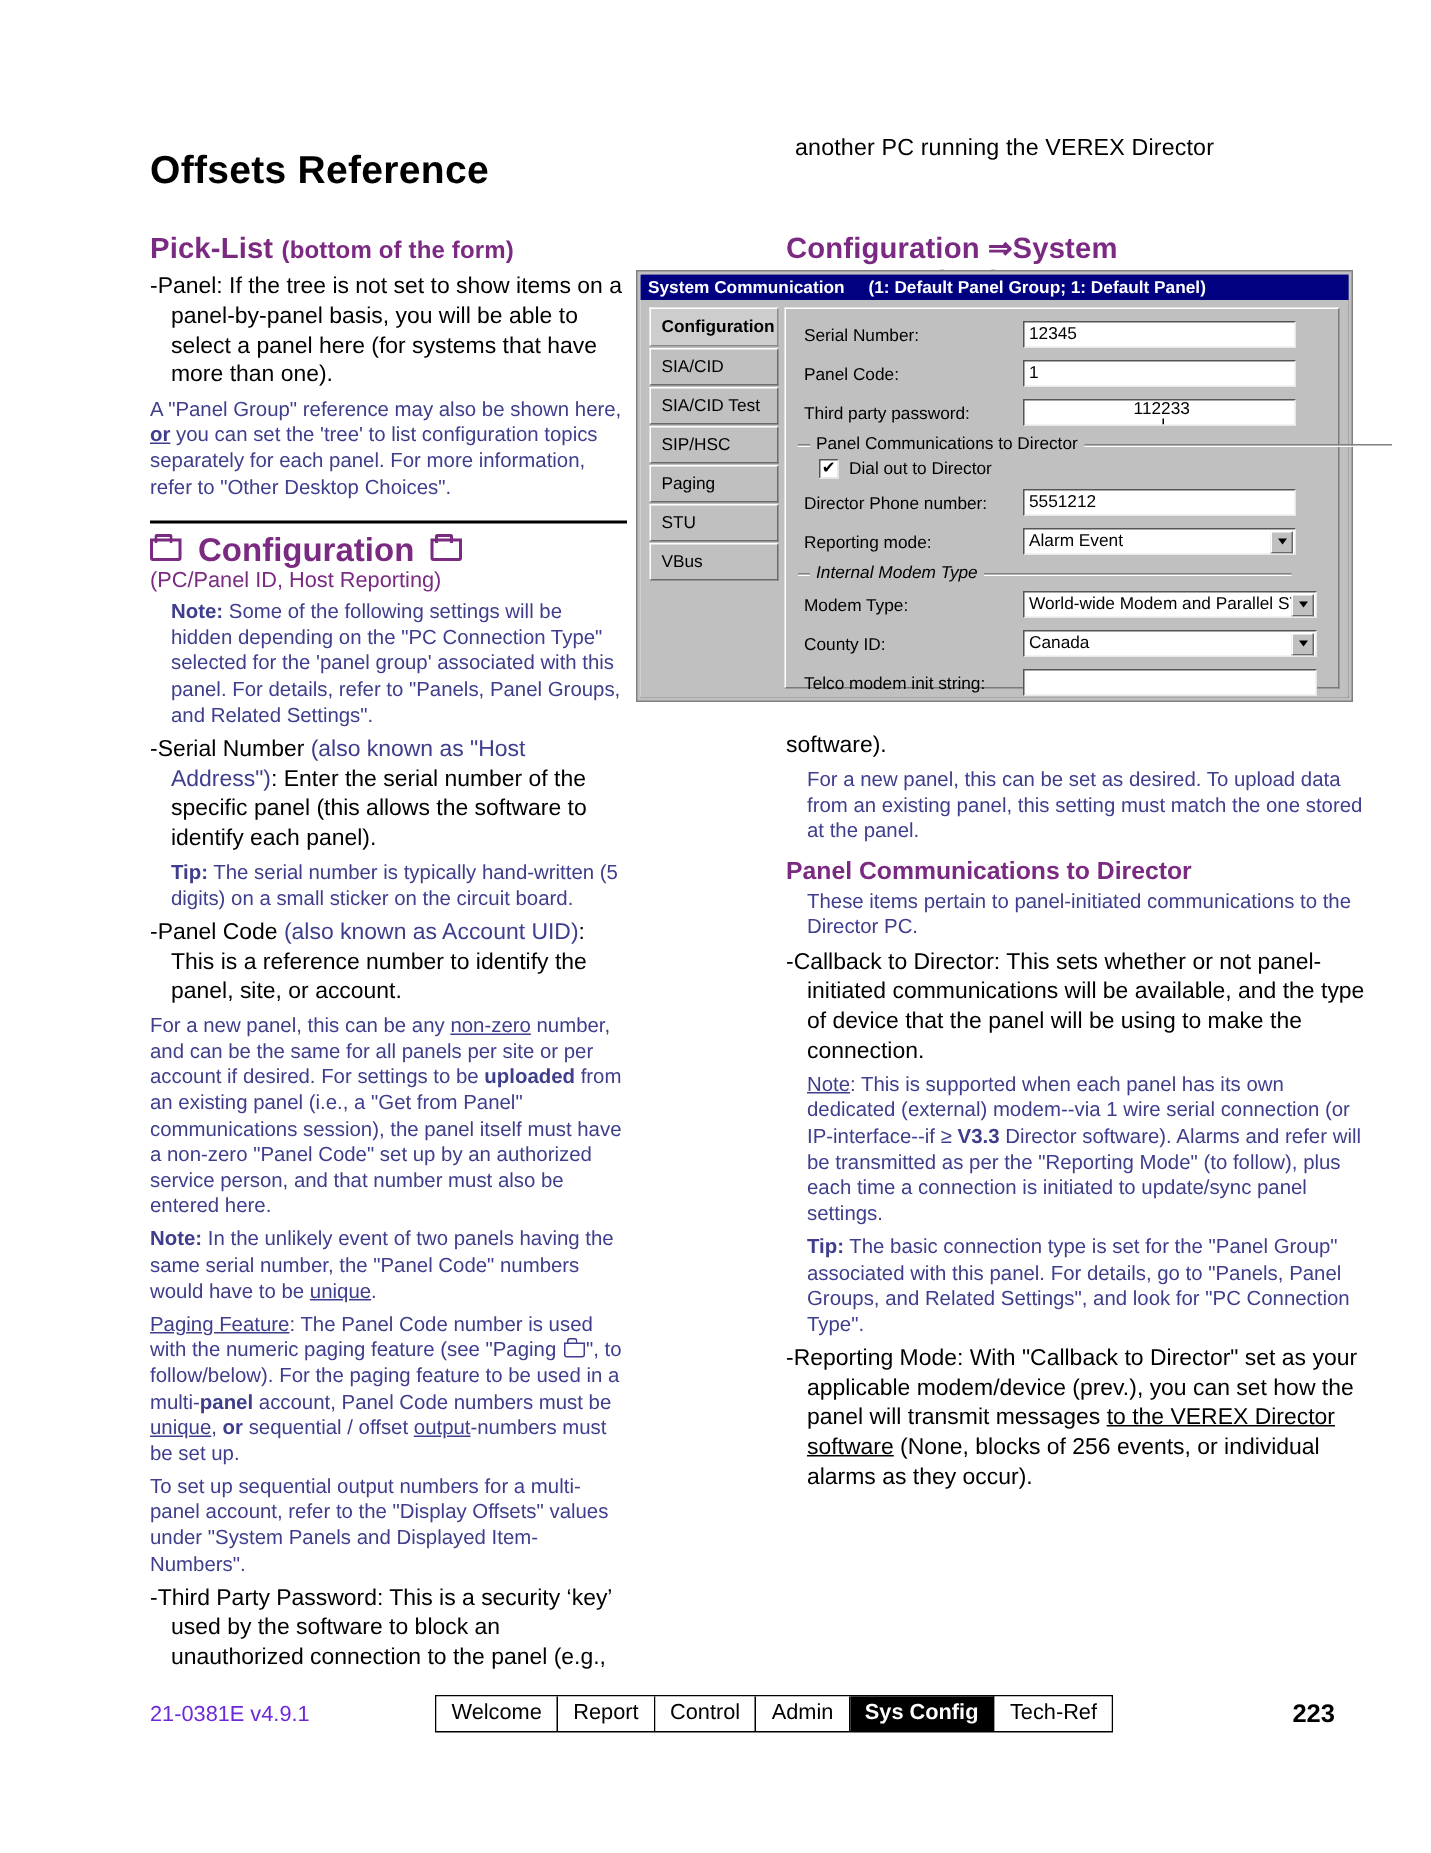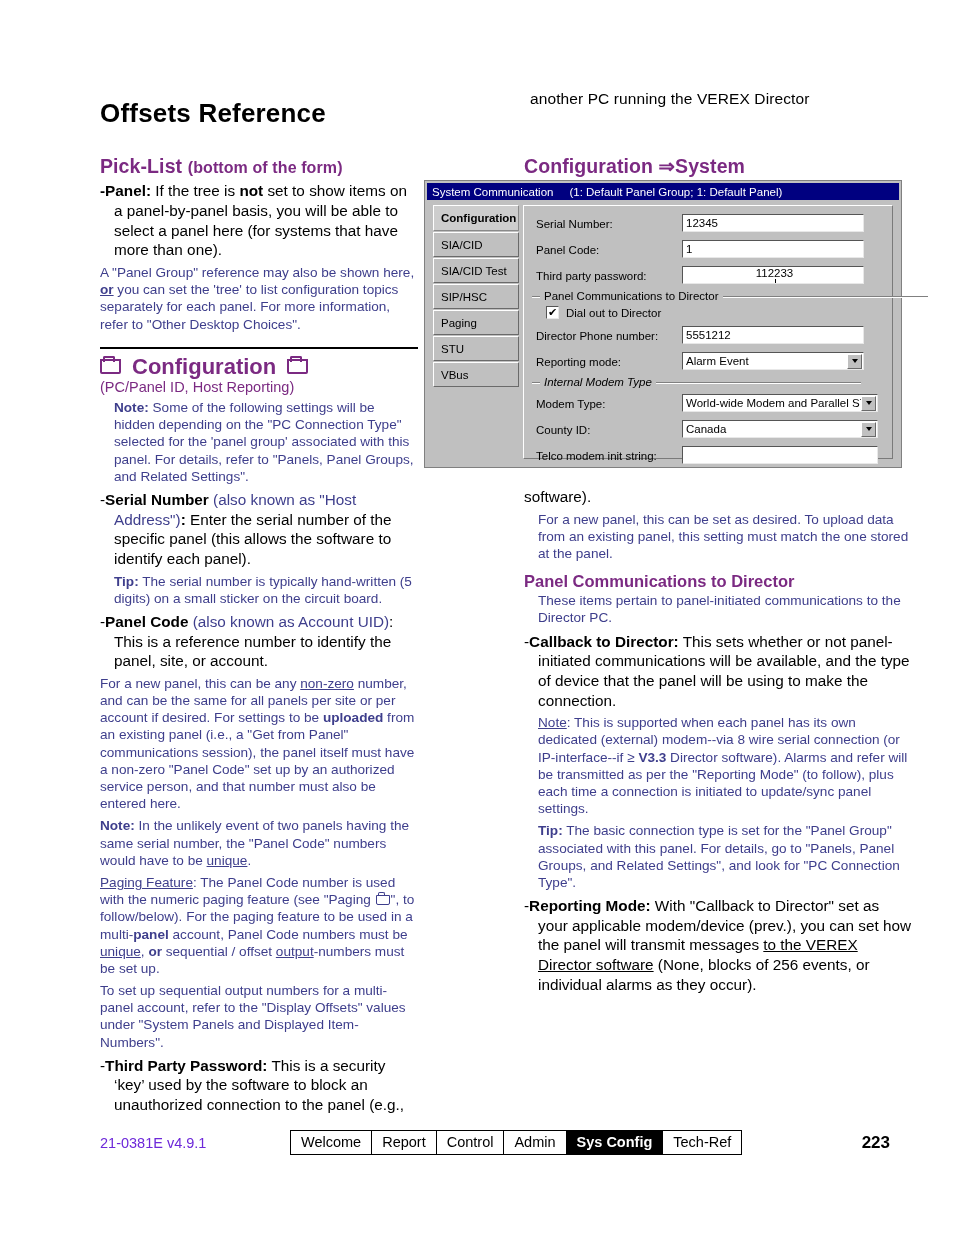--- a/index.html
+++ b/index.html
@@ -84,21 +84,21 @@
     border-width: 1.6px; border-color: #3E3E8C; border-bottom: none;
   }
 
   
   p { margin: 0 0 2px 0; }
   .blk {
     font-size: 15.3px; line-height: 1.285;
     color: #000; margin: 0 0 4px 0;
     padding-left: 14px; text-indent: -14px;
   }
-  .blk b { font-weight: bold; }
+  .blk b { font-weight: normal; }
   .note {
     font-size: 13.6px; line-height: 1.265;
     color: #3E3E8C; margin: 0 0 5px 0;
     padding-left: 14px;
   }
   .note b { font-weight: bold; }
   .note-n { padding-left: 0; }
   .nm { color: #3E3E8C; font-weight: normal; }
   u { text-decoration: underline; }
   .blk u, .note u { text-decoration: underline; }
@@ -114,21 +114,21 @@
   }
   .dlg-inner {
     position: absolute; inset: 2px;
     background: #c0c0c0;
     border-top: 1px solid #ffffff; border-left: 1px solid #ffffff;
     border-right: 1px solid #5a5a5a; border-bottom: 1px solid #5a5a5a;
   }
   .dlg-title {
     position: absolute; left: 2px; top: 2px; right: 2px; height: 17px;
     background: #000080; color: #ffffff;
-    font-size: 11.5px; font-weight: normal;
+    font-size: 11.5px; font-weight: bold;
     display: flex; align-items: center; gap: 16px;
     padding: 0 5px; white-space: nowrap;
   }
   .dlg-body {
     position: absolute; left: 2px; top: 19px; right: 2px; bottom: 2px;
     background: #c0c0c0;
   }
   .tabcol {
     position: absolute; left: 6px; top: 5px; width: 86px;
   }
@@ -370,21 +370,21 @@
 
     <p class="blk" style="padding-left:0; text-indent:0;">software).</p>
 
     <p class="note">For a new panel, this can be set as desired.  To upload data from an existing panel, this setting must match the one stored at the panel.</p>
 
     <h3 class="sub">Panel Communications to Director</h3>
     <p class="note">These items pertain to panel-initiated communications to the Director PC.</p>
 
     <p class="blk">-<b>Callback to Director:</b><span> This sets whether or not panel-initiated communications will be available, and the type of device that the panel will be using to make the connection.</span></p>
 
-    <p class="note"><u>Note</u><span>:  This is supported when each panel has its own dedicated (external) modem--via 8 wire serial connection (or IP-interface--if ≥ </span><b>V3.3</b><span> Director software).  Alarms and refer will be transmitted as per the "Reporting Mode" (to follow), plus each time a connection is initiated to update/sync panel settings.</span></p>
+    <p class="note"><u>Note</u><span>:  This is supported when each panel has its own dedicated (external) modem--via 1 wire serial connection (or IP-interface--if ≥ </span><b>V3.3</b><span> Director software).  Alarms and refer will be transmitted as per the "Reporting Mode" (to follow), plus each time a connection is initiated to update/sync panel settings.</span></p>
 
     <p class="note"><b>Tip:</b><span>  The basic connection type is set for the "Panel Group" associated with this panel.  For details, go to "Panels, Panel Groups, and Related Settings", and look for "PC Connection Type".</span></p>
 
 
     <p class="blk">-<b>Reporting Mode:</b><span> With "Callback to Director" set as your applicable modem/device (prev.), you can set how the panel will transmit messages </span><u>to the VEREX Director software</u><span> (None, blocks of 256 events, or individual alarms as they occur).</span></p>
   </div>
 
   <div class="footer">
     <div class="doc-id">21-0381E v4.9.1</div>
     <div class="navbar">

